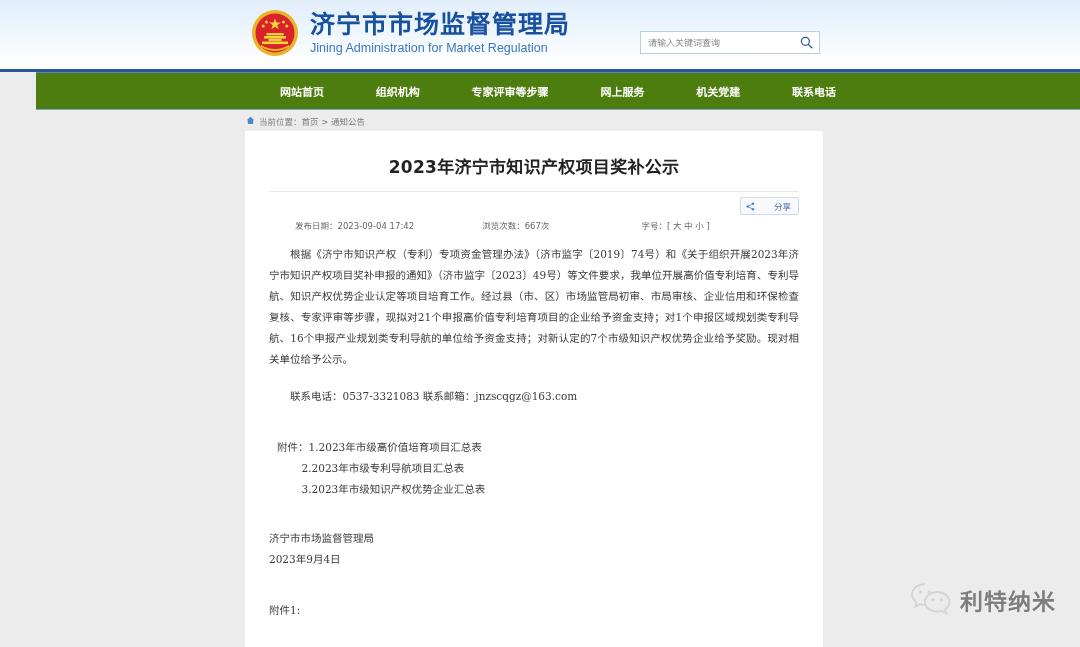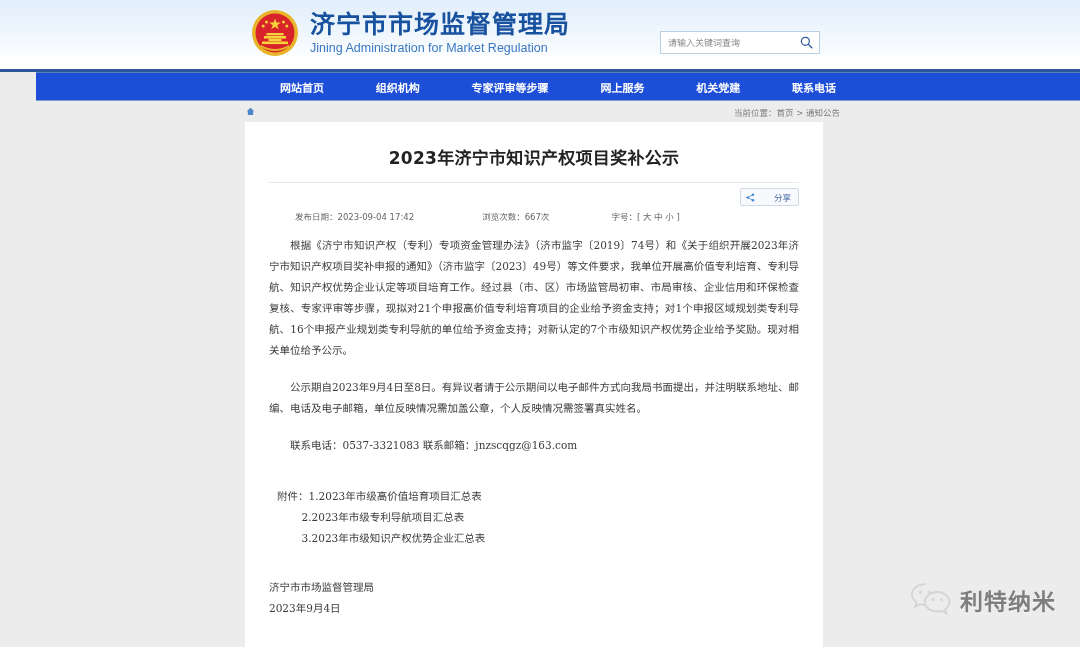--- a/index.html
+++ b/index.html
@@ -61,21 +61,21 @@
     font-family: "Liberation Sans", sans-serif;
     font-size: 12.5px;
     color: #3a78c2;
     white-space: nowrap;
   }
 
   .search-box {
     position: absolute;
     right: 20px;
     top: 31px;
-    width: 160px;
+    width: 180px;
     height: 23px;
     border: 1px solid #b9cfe4;
     background: #fff;
     box-sizing: border-box;
     display: flex;
     align-items: center;
   }
   .search-input {
     border: 0;
     outline: 0;
@@ -95,22 +95,22 @@
     background: transparent;
     cursor: pointer;
     display: flex;
     align-items: center;
     justify-content: center;
     padding: 0;
   }
 
   
   .main-nav {
-    height: 29px;
-    background: #1d4ed8;
+    height: 38px;
+    background: #4d7c0f;
     border-top: 1px solid #5a83bd;
     border-bottom: 1px solid #7e9fd0;
     box-sizing: border-box;
     margin-left: 36px;
   }
   .nav-inner {
     width: 600px;
     margin: 0 auto;
     height: 100%;
     display: flex;
@@ -131,21 +131,20 @@
 
   
   .breadcrumb-bar {
     width: 600px;
     margin: 0 auto;
     height: 21px;
     display: flex;
     align-items: center;
     padding-left: 6px;
     box-sizing: border-box;
-    justify-content: space-between;
   }
   .home-ico { margin-right: 4px; display: flex; align-items: center; }
   .breadcrumb-text {
     font-size: 8.5px;
     font-family: "DejaVu Sans", sans-serif;
     color: #7b7b7b;
     white-space: nowrap;
   }
 
   
@@ -177,21 +176,21 @@
     align-items: center;
     font-size: 8.5px;
     font-family: "DejaVu Sans", sans-serif;
     color: #666;
     position: relative;
     height: 22px;
   }
   .meta-item { white-space: nowrap; }
   .meta-pub { margin-left: 26px; }
   .meta-views { margin-left: 68px; }
-  .meta-size { margin-left: 62px; }
+  .meta-size { margin-left: 92px; }
   .font-sizer { color: #666; cursor: pointer; }
   .share-btn {
     position: absolute;
     right: 0;
     top: 5px;
     display: flex;
     align-items: center;
     gap: 19px;
     border: 1px solid #cfd9e6;
     border-radius: 2px;
@@ -334,21 +333,20 @@
           <line x1="3.4" y1="5.2" x2="8.4" y2="2.9" stroke="#4a87d3" stroke-width="1"></line>
           <line x1="3.4" y1="6.8" x2="8.4" y2="9.1" stroke="#4a87d3" stroke-width="1"></line>
         </svg>
         <span>分享</span>
       </button>
     </div>
 
     <div class="doc-body">
 
       <p class="doc-p">根据《济宁市知识产权（专利）专项资金管理办法》（济市监字〔2019〕74号）和《关于组织开展2023年济宁市知识产权项目奖补申报的通知》（济市监字〔2023〕49号）等文件要求，我单位开展高价值专利培育、专利导航、知识产权优势企业认定等项目培育工作。经过县（市、区）市场监管局初审、市局审核、企业信用和环保检查复核、专家评审等步骤，现拟对21个申报高价值专利培育项目的企业给予资金支持；对1个申报区域规划类专利导航、16个申报产业规划类专利导航的单位给予资金支持；对新认定的7个市级知识产权优势企业给予奖励。现对相关单位给予公示。</p>
-      <p class="doc-p gap">公示期自2023年9月4日至8日。有异议者请于公示期间以电子邮件方式向我局书面提出，并注明联系地址、邮编、电话及电子邮箱，单位反映情况需加盖公章，个人反映情况需签署真实姓名。</p>
       <p class="doc-p gap">联系电话：0537-3321083 联系邮箱：jnzscqgz@163.com</p>
 
       <div class="attach-block">
         <p class="doc-p attach-line">附件：1.2023年市级高价值培育项目汇总表</p>
         <p class="doc-p attach-line sub">2.2023年市级专利导航项目汇总表</p>
         <p class="doc-p attach-line sub">3.2023年市级知识产权优势企业汇总表</p>
       </div>
 
       <div class="sign-block">
         <p class="doc-p sign-line" style="text-indent:0">济宁市市场监督管理局</p>

